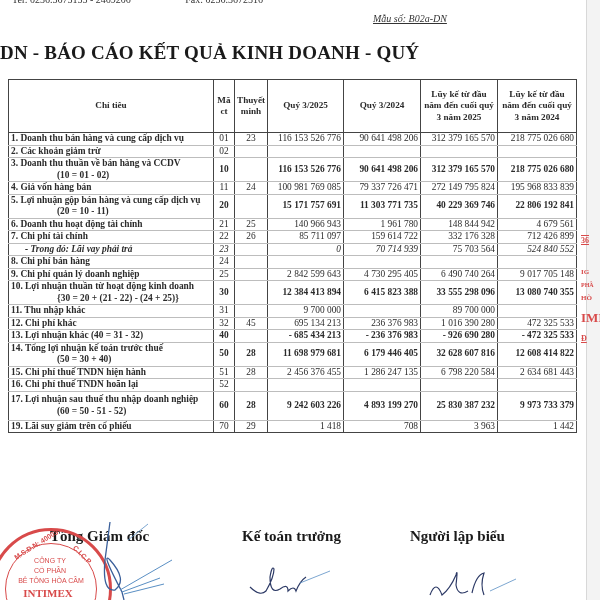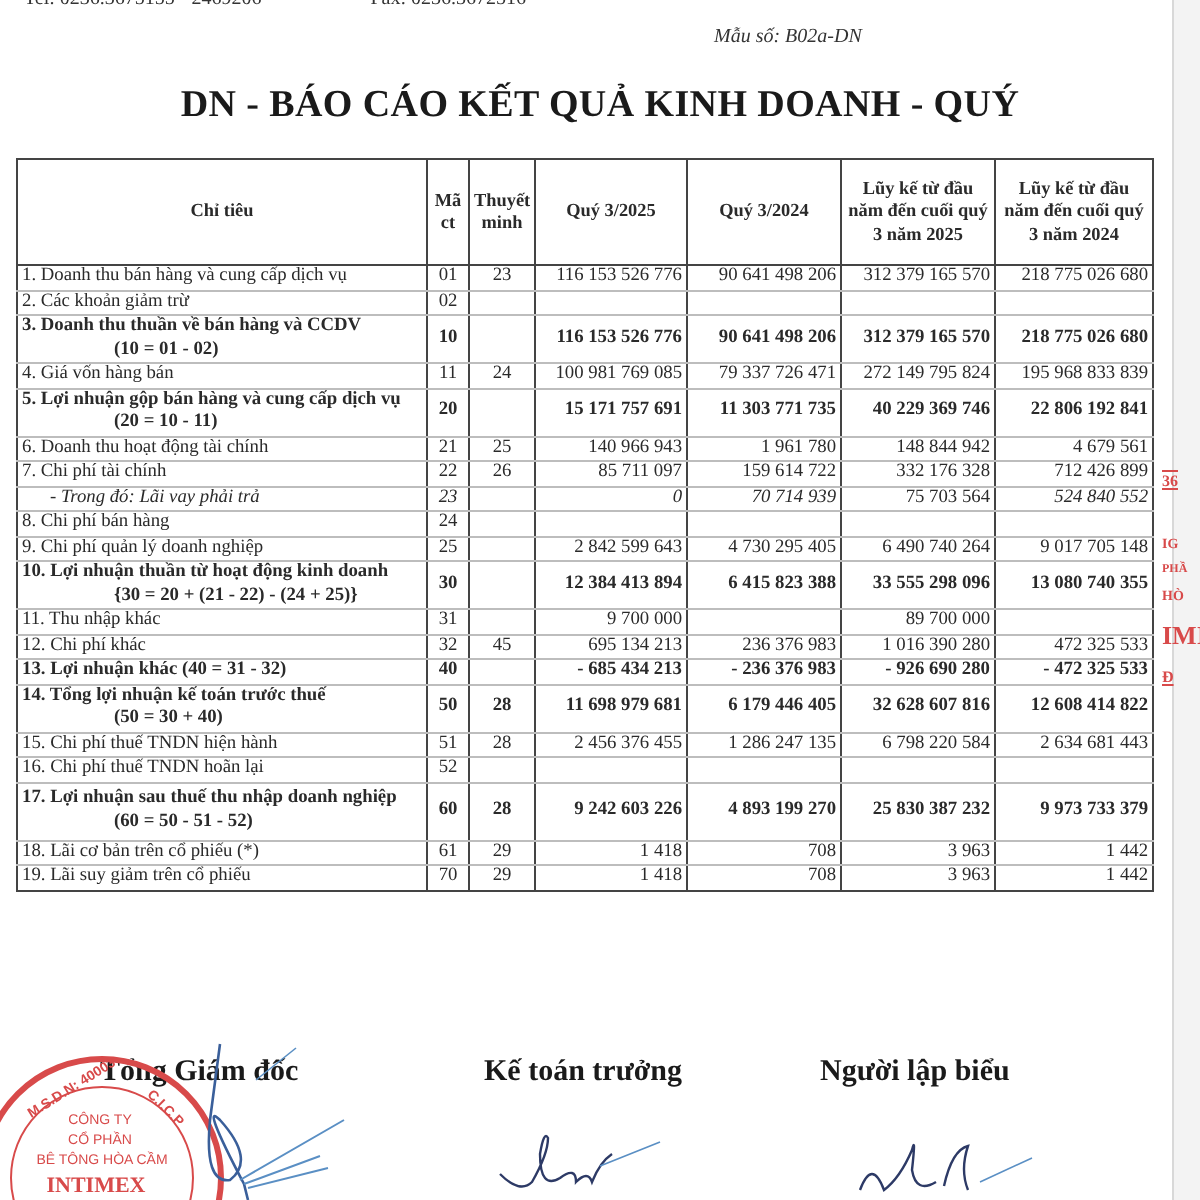--- a/index.html
+++ b/index.html
@@ -1,30 +1,30 @@
 <!DOCTYPE html>
 <html><head>
 <meta charset="utf-8">
 <style>
   * { box-sizing: border-box; margin: 0; padding: 0; }
   html, body { width: 600px; height: 600px; overflow: hidden; background: #ffffff; }
   body { position: relative; font-family: "Liberation Serif", "DejaVu Serif", serif; color: #2a2a2a; }
 
   .topline { position: absolute; top: -6px; left: 12px; font-size: 10px; color: #333; white-space: nowrap; }
   .topline span { margin-right: 52px; }
-  .form-no { position: absolute; top: 13px; left: 357px; font-size: 10px; font-style: italic; color: #333; }
-  .title { position: absolute; top: 42px; left: 0; width: 600px; text-align: center; font-size: 19px; font-weight: bold; letter-spacing: 0.2px; color: #1a1a1a; }
+  .form-no { position: absolute; top: 13px; left: 373px; font-size: 10px; font-style: italic; color: #333; text-decoration: underline; }
+  .title { position: absolute; top: 42px; left: 0; width: 600px; font-size: 19px; font-weight: bold; letter-spacing: 0.2px; color: #1a1a1a; }
 
   .right-edge { position: absolute; top: 0; right: 0; width: 14px; height: 600px; background: #f3f3f3; border-left: 1px solid #d8d8d8; }
 
   table.report { position: absolute; top: 79px; left: 8px; width: 568px; border-collapse: collapse; font-size: 9.4px; table-layout: fixed; }
   table.report th, table.report td { border-left: 1.4px solid #444; border-right: 1.4px solid #444; border-top: 1px solid #bdbdbd; border-bottom: 1px solid #bdbdbd; padding: 0 2px; line-height: 11.5px; }
   table.report thead th { border-top: 1.6px solid #444; border-bottom: 1.6px solid #444; font-weight: bold; text-align: center; height: 53px; font-size: 9.2px; line-height: 11.5px; }
   table.report tbody tr:last-child td { border-bottom: 1.6px solid #444; }
-  td.label { text-align: left; padding-left: 2px; white-space: nowrap; overflow: hidden; }
+  td.label { text-align: left; padding-left: 2px; white-space: nowrap; overflow: hidden; font-weight: bold; }
   td.code, td.note { text-align: center; }
   td.num { text-align: right; white-space: nowrap; }
   tr.bold td { font-weight: bold; }
   tr.italic td { font-style: italic; }
   .sub { display: block; padding-left: 46px; }
 
   .sig { position: absolute; top: 528px; font-size: 15px; font-weight: bold; color: #1a1a1a; }
 
   .stamp { position: absolute; left: -10px; top: 528px; width: 122px; height: 122px; border-radius: 50%; border: 3px solid #d84a4a; }
   .stamp-inner { position: absolute; left: 12px; top: 12px; width: 92px; height: 92px; border-radius: 50%; border: 1.5px solid #d84a4a; }
@@ -224,29 +224,20 @@
       <tr class="bold" style="height: 29px;">
         <td class="label"><span>17. Lợi nhuận sau thuế thu nhập doanh nghiệp</span><span class="sub">(60 = 50 - 51 - 52)</span></td>
         <td class="code">60</td>
         <td class="note">28</td>
         <td class="num">9 242 603 226</td>
         <td class="num">4 893 199 270</td>
         <td class="num">25 830 387 232</td>
         <td class="num">9 973 733 379</td>
       </tr>
       <tr style="height: 11.8px;">
-        <td class="label"><span>18. Lãi cơ bản trên cổ phiếu (*)</span></td>
-        <td class="code">61</td>
-        <td class="note">29</td>
-        <td class="num">1 418</td>
-        <td class="num">708</td>
-        <td class="num">3 963</td>
-        <td class="num">1 442</td>
-      </tr>
-      <tr style="height: 11.8px;">
         <td class="label"><span>19. Lãi suy giảm trên cổ phiếu</span></td>
         <td class="code">70</td>
         <td class="note">29</td>
         <td class="num">1 418</td>
         <td class="num">708</td>
         <td class="num">3 963</td>
         <td class="num">1 442</td>
       </tr>
     </tbody>
 </table>

